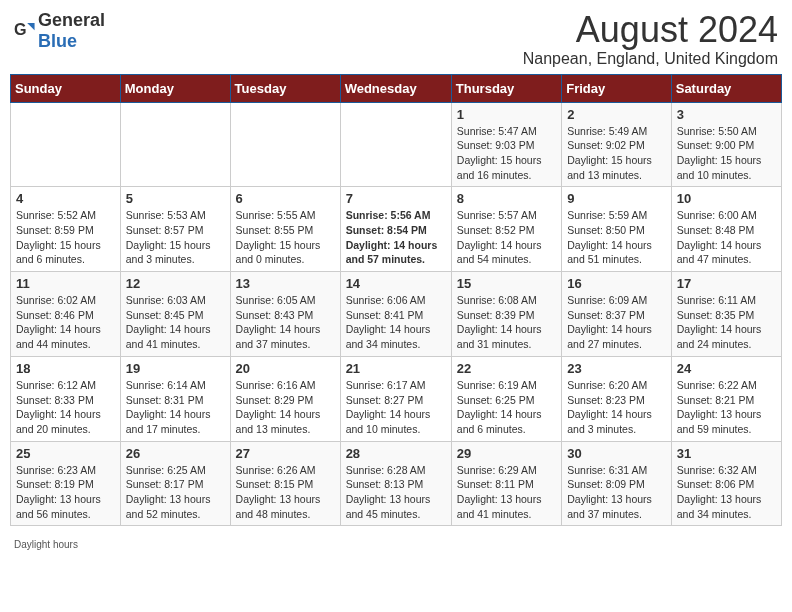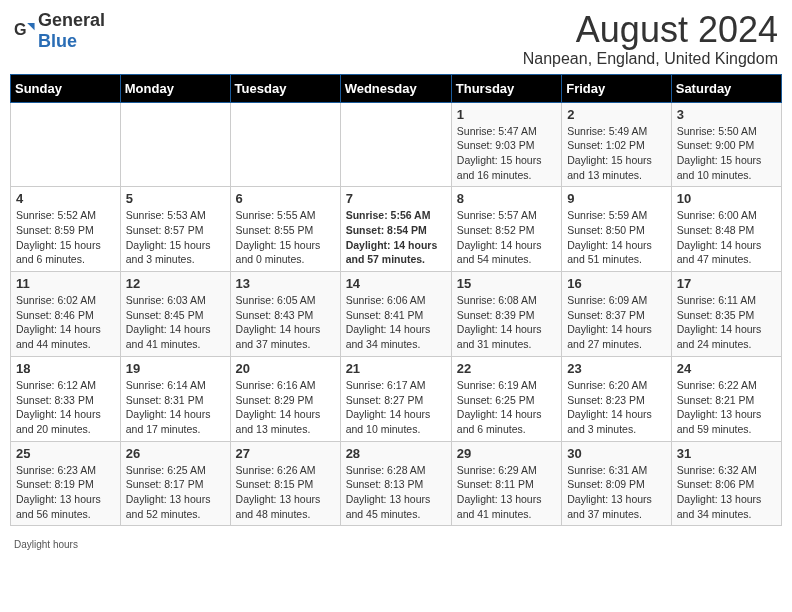--- a/index.html
+++ b/index.html
@@ -49,21 +49,21 @@
       font-size: 16px;
       color: #333;
       text-align: center;
     }
     .calendar {
       width: 100%;
       border-collapse: collapse;
       font-size: 11px;
     }
     .calendar thead th {
-      background-color: #000000;
+      background-color: #7f1d1d;
       color: #fff;
       padding: 6px 4px;
       text-align: left;
       font-size: 13px;
       font-weight: bold;
       border: 1px solid #1a5a9a;
     }
     .calendar tbody td {
       border: 1px solid #ccc;
       vertical-align: top;
@@ -140,21 +140,21 @@
         <td class="empty-cell"></td>
         <td>
           <span class="day-number">1</span>
           <div class="day-info" style="white-space: pre-line;">Sunrise: 5:47 AM
 Sunset: 9:03 PM
 Daylight: 15 hours and 16 minutes.</div>
         </td>
         <td>
           <span class="day-number">2</span>
           <div class="day-info" style="white-space: pre-line;">Sunrise: 5:49 AM
-Sunset: 1:02 PM
+Sunset: 9:02 PM
 Daylight: 15 hours and 13 minutes.</div>
         </td>
         <td>
           <span class="day-number">3</span>
           <div class="day-info" style="white-space: pre-line;">Sunrise: 5:50 AM
 Sunset: 9:00 PM
 Daylight: 15 hours and 10 minutes.</div>
         </td>
       </tr>
       <tr>

